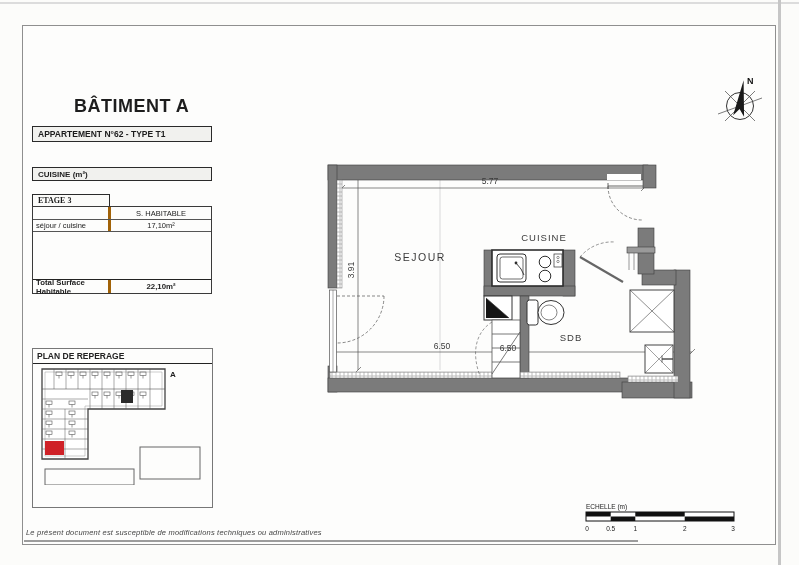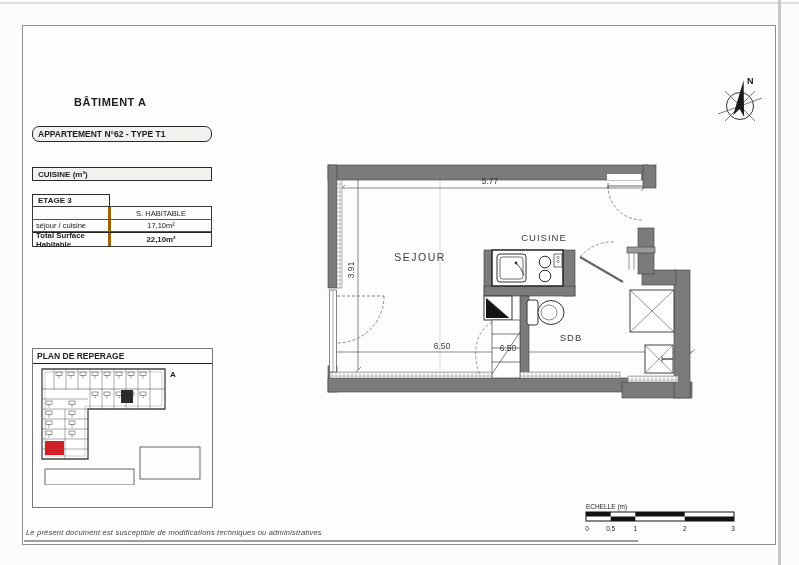--- a/index.html
+++ b/index.html
@@ -2,30 +2,30 @@
 <html><head>
 <meta charset="utf-8">
 <style>
   html,body{margin:0;padding:0;background:#e9e9e7;}
   #page{position:relative;width:799px;height:565px;background:#fcfcfa;overflow:hidden;
         font-family:"Liberation Sans",sans-serif;color:#222;}
   .abs{position:absolute;}
   .scan-top{left:0;top:2px;width:799px;height:2px;background:#dcdcdc;}
   .scan-right{left:778px;top:0;width:3px;height:565px;background:#c6c6c6;}
   .frame{left:22px;top:25px;width:752px;height:518px;border:1px solid #8f8f8f;background:#fdfdfc;}
-  .building-title{left:74px;top:96px;font-size:11px;font-weight:bold;letter-spacing:.5px;color:#1d1d1d;}
+  .building-title{left:74px;top:96px;font-size:18px;font-weight:bold;letter-spacing:.5px;color:#1d1d1d;}
   .hbox{left:32px;width:180px;border:1.5px solid #2a2a2a;background:#f1f1ee;
         font-weight:bold;display:flex;align-items:center;padding-left:5px;box-sizing:border-box;color:#1c1c1c;}
-  .apt{top:126px;height:16px;font-size:8.5px;border-radius:7px;}
+  .apt{top:126px;height:16px;font-size:8.5px;}
   .surf{top:167px;height:14px;font-size:8px;}
-  .etage{top:194px;height:13px;width:78px;font-size:8px;background:#fbfbf9;}
+  .etage{top:194px;height:13px;width:78px;font-size:8px;background:#fbfbf9;font-family:Liberation Serif, serif;}
   .tbl{left:32px;top:206px;width:180px;border:1px solid #3a3a3a;box-sizing:border-box;font-size:7.5px;background:#fdfdfc;}
   .trow{display:flex;border-bottom:1px solid #555;height:11px;align-items:center;}
   .trow.hdr{height:12px;}
-  .trow.total{height:13px;border-bottom:none;border-top:.5px solid #222;font-weight:bold;font-size:7.8px;}
+  .trow.total{height:13px;border-bottom:none;border-top:.5px solid #222;font-weight:bold;font-size:7.8px;margin-top:47px;}
   .c1{width:78px;border-right:3px solid #a16207;height:100%;display:flex;align-items:center;padding-left:3px;box-sizing:border-box;}
   .c2{flex:1;display:flex;align-items:center;justify-content:center;height:100%;}
   .rep{left:32px;top:348px;width:181px;height:160px;border:1px solid #777;box-sizing:border-box;background:#fdfdfc;}
   .rep-title{height:15px;border-bottom:1.5px solid #222;border-top:none;display:flex;align-items:center;
              padding-left:4px;font-size:8.5px;font-weight:bold;box-sizing:border-box;}
   .footer-note{left:26px;top:528px;font-size:7.5px;font-style:italic;color:#444;letter-spacing:.2px;}
   .footer-line{left:24px;top:540px;width:614px;height:2px;background:#9c9c9c;}
   svg text{font-family:"Liberation Sans",sans-serif;}
 </style>
 </head>

